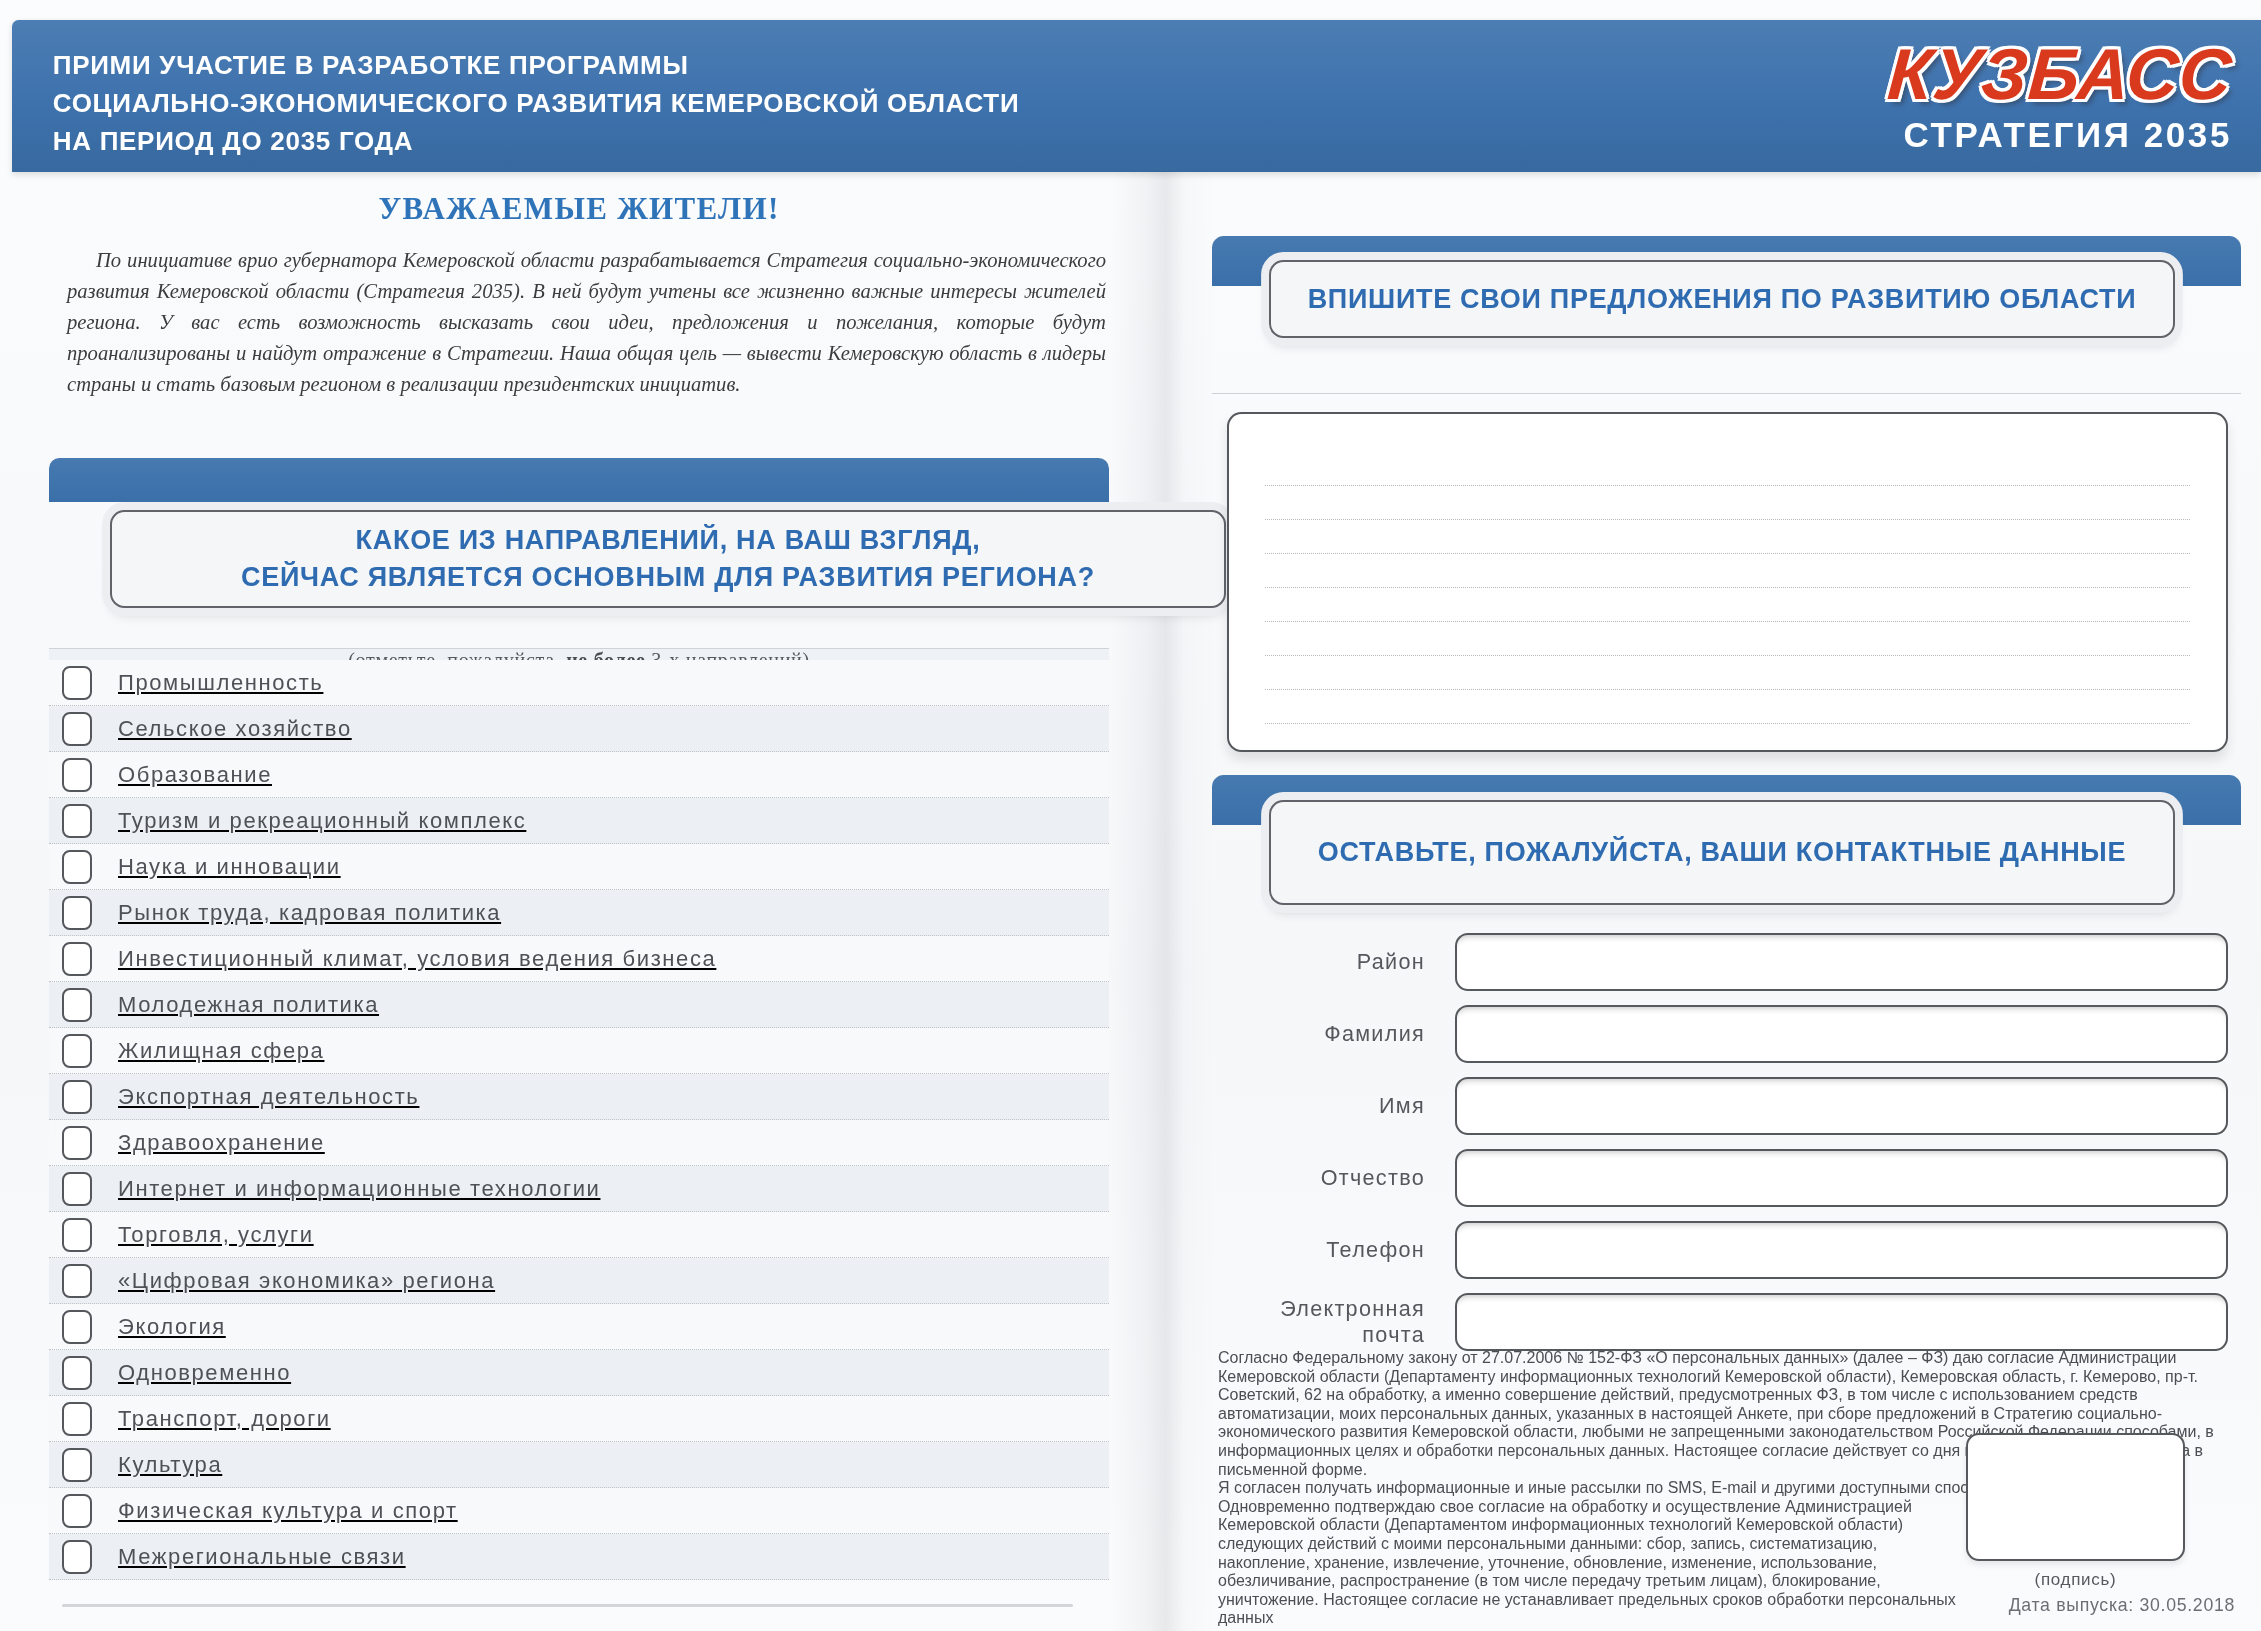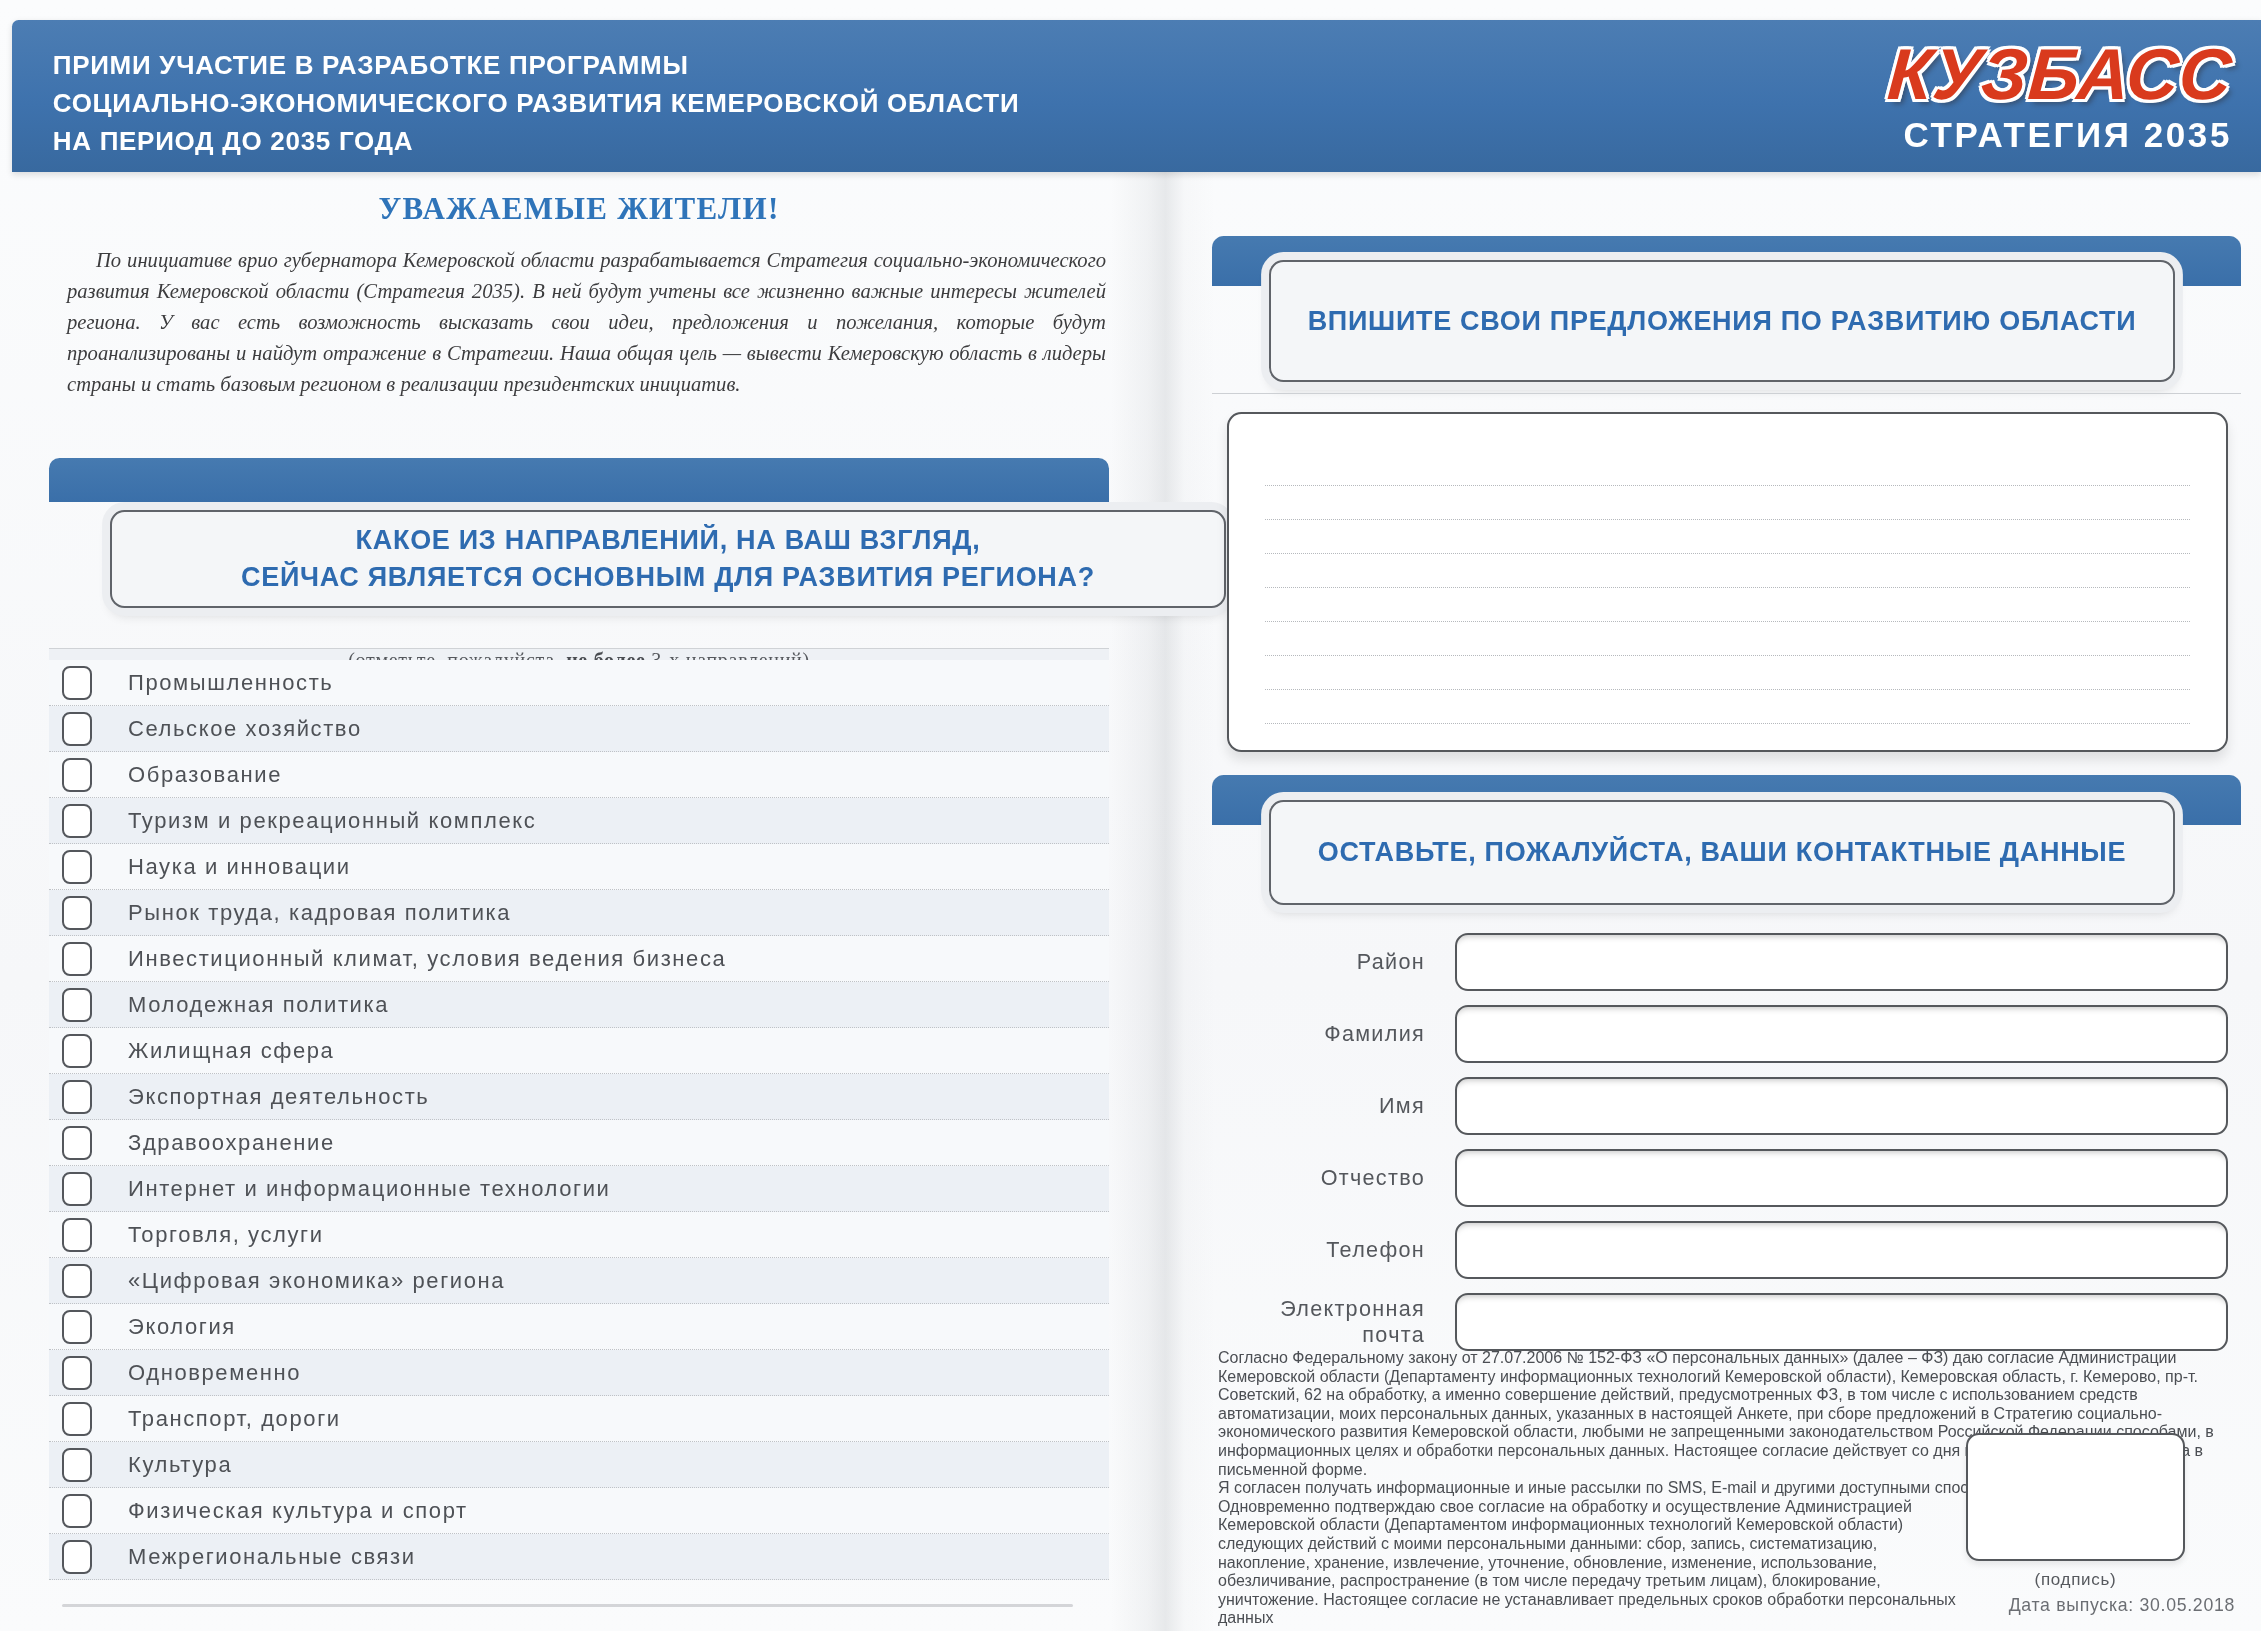--- a/index.html
+++ b/index.html
@@ -52,39 +52,39 @@
     display:flex; flex-direction:column; justify-content:center; text-align:center; }
   .q-line { font-size:27px; font-weight:bold; color:#2e6bb0; letter-spacing:0.7px; line-height:37px; }
 
   .note { position:absolute; left:49px; top:648px; width:1060px; height:37px;
     background:#eef1f5; border-top:1.3px solid #cfd2d6; border-bottom:1.3px dotted #c2c5c9;
     display:flex; align-items:flex-start; justify-content:center;
     font-size:20px; color:#55585d; letter-spacing:0.7px;font-family:Liberation Serif, serif; }
   .note b { color:#4a4d52; }
 
   .list { position:absolute; left:49px; top:660px; width:1060px; }
-  .opt-row { height:46px; display:flex; align-items:center; gap:36px; padding-left:13px;
-    border-bottom:1.3px dotted #bfc2c6; background:#f7f9fb; }
+  .opt-row { height:46px; display:flex; align-items:center; gap:26px; padding-left:13px;
+    border-bottom:1.3px dotted #bfc2c6; background:#f7f9fb;text-decoration:underline; }
   .opt-row.alt { background:#ecf0f5; }
   .cb { width:30px; height:34px; background:#ffffff; border:2.9px solid #54575c;
     border-radius:7.9px; flex:0 0 auto; }
   .opt-label { font-size:22px; color:#4e5156; letter-spacing:1.6px; }
   .list-endline { position:absolute; left:62px; top:1604px; width:1011px; height:3.3px;
     background:#b4b6b9; opacity:.55; border-radius:2px; }
 
   
   .r-bar { position:absolute; left:1212px; width:1029px; height:50px;
     background:linear-gradient(180deg,#467ab0,#3a6fa9); border-radius:11.8px 11.8px 0 0; }
   .r-bar1 { top:236px; } .r-bar2 { top:775px; }
   .r-headerbox { position:absolute; left:1269px; width:906px;
     background:#f4f6f8; border:2.6px solid #60646a; border-radius:14.4px;
     box-shadow:0 0 0 7.9px #eceef1, 0 6.5px 11.8px rgba(0,0,0,.16);
     display:flex; align-items:center; justify-content:center; text-align:center;
     font-size:27px; font-weight:bold; color:#2e6bb0; letter-spacing:0.7px; }
-  .r-box1 { top:260px; height:122px;align-items:center; } .r-box2 { top:800px; height:105px; }
+  .r-box1 { top:260px; height:78px;align-items:center; } .r-box2 { top:800px; height:105px; }
   .r-sep { position:absolute; left:1212px; top:393px; width:1029px; height:1.3px; background:#cdd0d4; }
 
   .write-box { position:absolute; left:1227px; top:412px; width:1001px; height:340px;
     background:#ffffff; border:2.6px solid #55585c; border-radius:14.4px;
     box-shadow:0 7.9px 11.8px rgba(0,0,0,.10); padding:38px 36px 0 36px; }
   .wl { height:34px; border-bottom:1.3px dotted #b6b9bd; }
 
   .fields { position:absolute; left:1212px; top:926px; width:1016px; }
   .field-row { height:72px; display:flex; align-items:center; }
   .field-label { width:243px; text-align:right; font-size:21.6px; color:#54575c;

